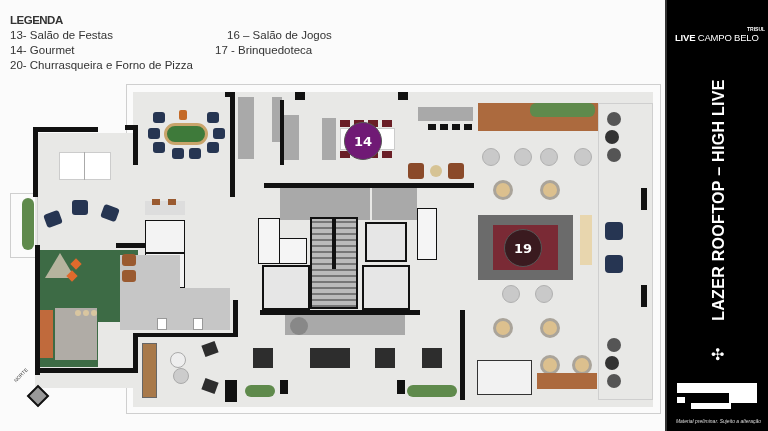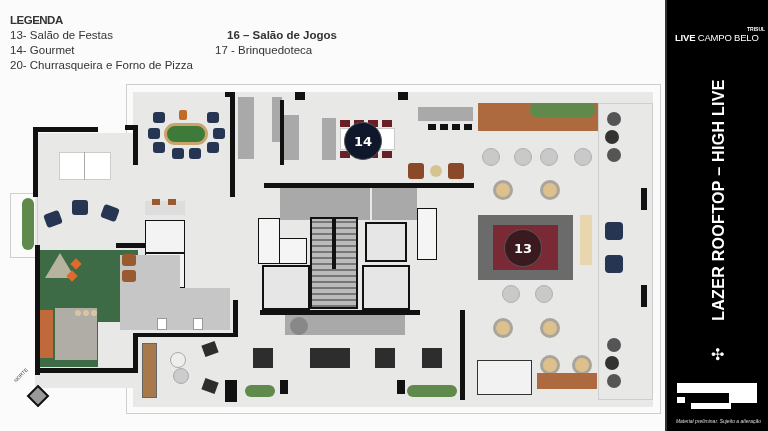--- a/index.html
+++ b/index.html
@@ -31,21 +31,21 @@
 </head>
 <body>
 
 <div id="canvas">
 
   <div id="legend">
     <div class="title">LEGENDA</div>
     <div class="col" style="left:0;top:15px;">13- Salão de Festas</div>
     <div class="col" style="left:0;top:30px;">14- Gourmet</div>
     <div class="col" style="left:0;top:45px;">20- Churrasqueira e Forno de Pizza</div>
-    <div class="col" style="left:217px;top:15px;font-weight:bold;">16 – Salão de Jogos</div>
+    <div class="col" style="left:217px;top:15px;">16 – Salão de Jogos</div>
     <div class="col" style="left:205px;top:30px;">17 - Brinquedoteca</div>
   </div>
 
   <div class="outline" style="left:126px;top:84px;width:535px;height:330px;"></div>
   <div class="floor" style="left:133px;top:92px;width:520px;height:315px;"></div>
   <div class="floor" style="left:35px;top:133px;width:100px;height:255px;"></div>
   <div class="outline" style="left:10px;top:193px;width:28px;height:65px;"></div>
   <div class="plant" style="left:22px;top:198px;width:12px;height:52px;"></div>
 
   <div class="wall" style="left:33px;top:127px;width:65px;height:5px;"></div>
@@ -174,22 +174,22 @@
   <div class="abs" style="left:605px;top:130px;width:14px;height:14px;background:#333;border-radius:50%;"></div>
   <div class="abs" style="left:607px;top:148px;width:14px;height:14px;background:#555;border-radius:50%;"></div>
   <div class="abs" style="left:605px;top:222px;width:18px;height:18px;background:#263552;border-radius:4px;"></div>
   <div class="abs" style="left:605px;top:255px;width:18px;height:18px;background:#263552;border-radius:4px;"></div>
   <div class="abs" style="left:607px;top:338px;width:14px;height:14px;background:#555;border-radius:50%;"></div>
   <div class="abs" style="left:605px;top:356px;width:14px;height:14px;background:#333;border-radius:50%;"></div>
   <div class="abs" style="left:607px;top:374px;width:14px;height:14px;background:#555;border-radius:50%;"></div>
   <div class="wall" style="left:641px;top:188px;width:6px;height:22px;"></div>
   <div class="wall" style="left:641px;top:285px;width:6px;height:22px;"></div>
 
-  <div class="marker" style="left:504px;top:229px;background:#3a1a1f;">13</div>
-  <div class="marker" style="left:344px;top:122px;background:#0f172a;">14</div>
+  <div class="marker" style="left:504px;top:229px;background:#3a1a1f;">19</div>
+  <div class="marker" style="left:344px;top:122px;background:#701a75;">14</div>
 
   <div class="abs" style="left:12px;top:372px;font-size:5px;color:#444;transform:rotate(-45deg);">NORTE</div>
   <div class="abs" style="left:30px;top:388px;width:16px;height:16px;background:#999;border:2px solid #111;transform:rotate(45deg);"></div>
 </div>
 
 <div id="sidebar">
   <div id="brand-small">TRISUL</div>
   <div id="brand">
     <b>LIVE</b><span> CAMPO BELO</span>
   </div>

